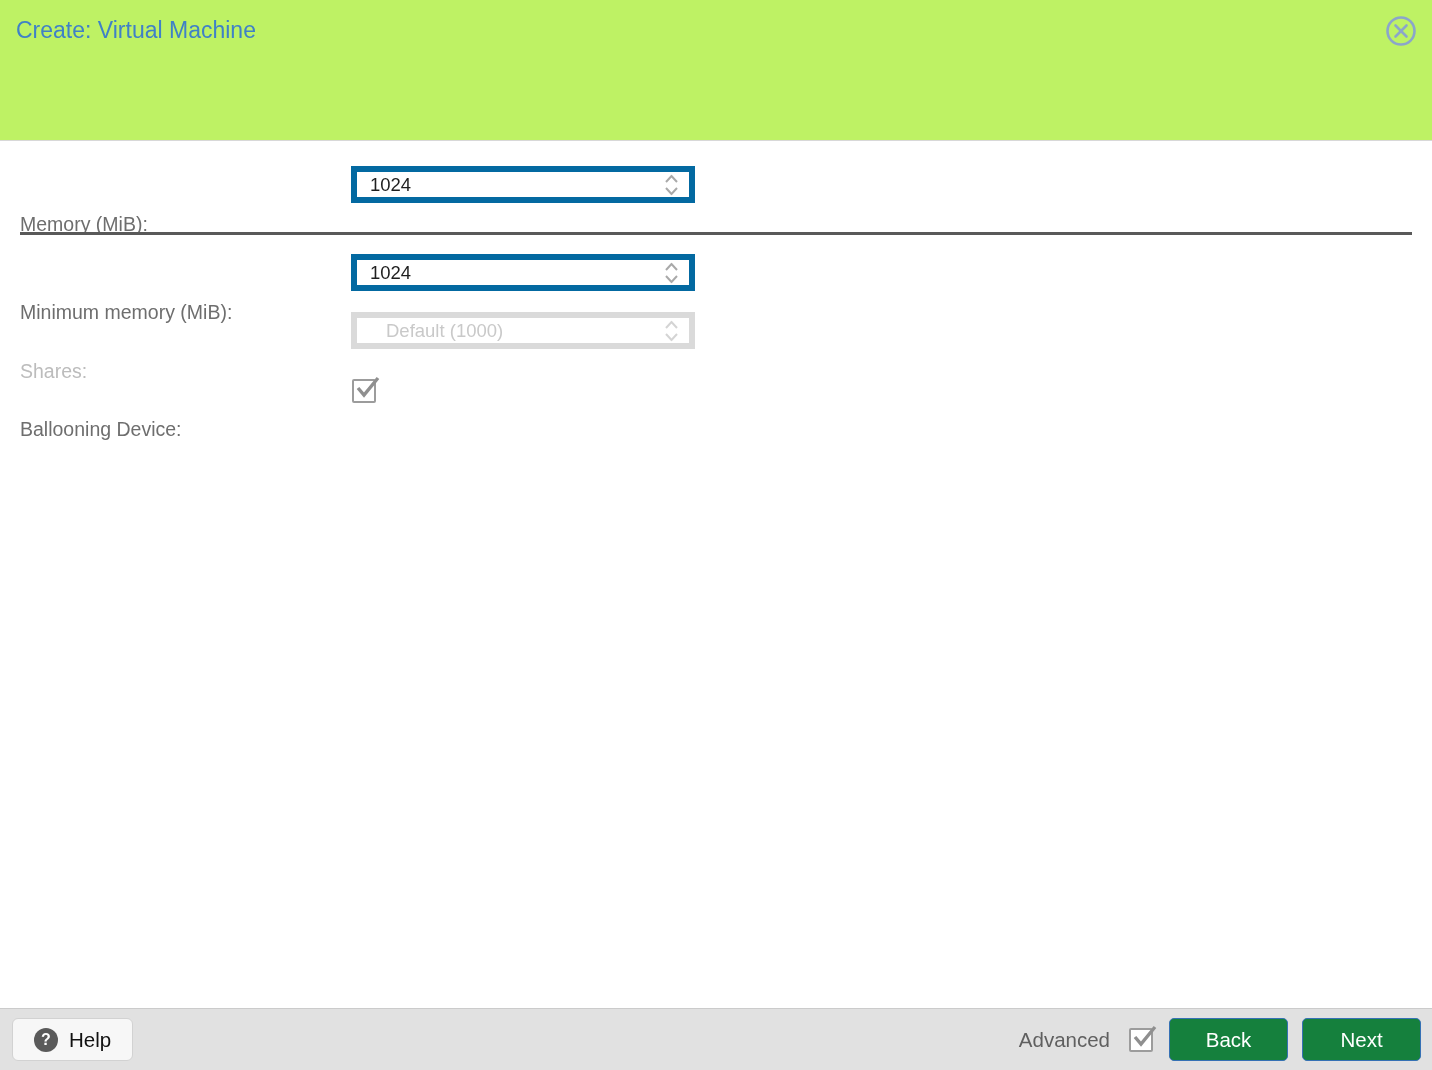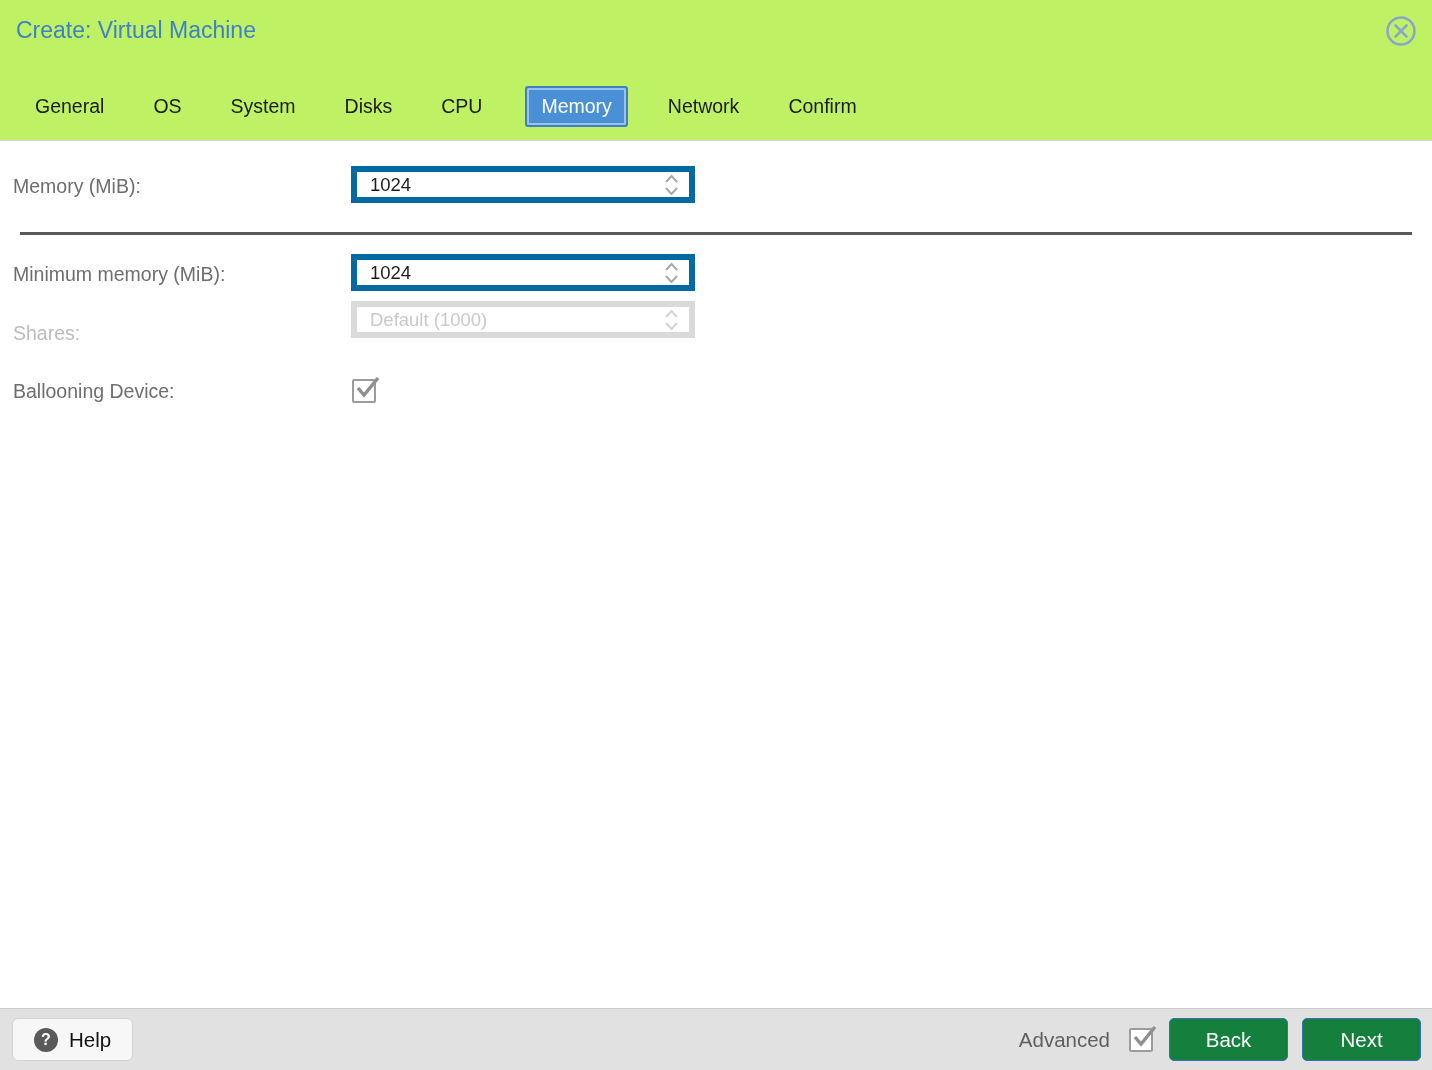--- a/index.html
+++ b/index.html
@@ -17,21 +17,21 @@
 
   
   .tabbar { position:absolute; left:35px; top:83px; height:46px;
             display:flex; align-items:center; }
   .tab { font-size:19.5px; color:#1c1c1c; margin-right:49px; padding:8px 0; cursor:pointer; white-space:nowrap; }
   .tab.active { background:#4a90d6; color:#fff; border:2px solid #3d80c4;
                 box-shadow:inset 0 0 0 2px rgba(255,255,255,0.45);
                 border-radius:3px; padding:7px 14px; margin-left:-6px; margin-right:40px; }
 
   
-  .form-label { position:absolute; left:13px; font-size:19.5px; color:#6e6e6e; white-space:nowrap; }
+  .form-label { position:absolute; left:20px; font-size:19.5px; color:#6e6e6e; white-space:nowrap;margin-top:38px; }
   .form-label.disabled { color:#bcbcbc; }
 
   .field { position:absolute; left:351px; width:344px; height:37px;
            background:#fff; border:6px solid #0369a1; }
   .field input { width:100%; height:100%; border:none; outline:none; background:transparent;
                  font-family:inherit; font-size:18.5px; color:#1f1f1f; padding:0 40px 0 13px; }
   .field input::placeholder { color:#c9c9c9; opacity:1; }
   .field.disabled { border-color:#dadada; }
   .spinner { position:absolute; right:10px; top:50%; transform:translateY(-50%);
              display:flex; flex-direction:column; gap:3px; cursor:pointer; }
@@ -76,30 +76,20 @@
     <div class="close-btn">
       <span>
         <svg width="34" height="34" viewBox="0 0 34 34">
           <circle cx="17" cy="17" r="13.5" fill="none" stroke="#8ba6ca" stroke-width="2.6"></circle>
           <line x1="11.5" y1="11.5" x2="22.5" y2="22.5" stroke="#8ba6ca" stroke-width="2.6" stroke-linecap="round"></line>
           <line x1="22.5" y1="11.5" x2="11.5" y2="22.5" stroke="#8ba6ca" stroke-width="2.6" stroke-linecap="round"></line>
         </svg>
       </span>
     </div>
 
-    <nav class="tabbar">
-      <div class="tab">General</div>
-      <div class="tab">OS</div>
-      <div class="tab">System</div>
-      <div class="tab">Disks</div>
-      <div class="tab">CPU</div>
-      <div class="tab active">Memory</div>
-      <div class="tab">Network</div>
-      <div class="tab">Confirm</div>
-    </nav>
   </div>
 
   <div>
 
     <div class="form-label" style="top:175px;">Memory (MiB):</div>
     <div class="field" style="top:166px;">
       <input type="text" value="1024" style="">
       <span class="spinner">
         <span>
           <svg width="15" height="9" viewBox="0 0 15 9">
@@ -127,21 +117,21 @@
         </span>
         <span>
           <svg width="15" height="9" viewBox="0 0 15 9">
               <polyline points="2,1.5 7.5,7.5 13,1.5" fill="none" stroke="#a9a9a9" stroke-width="2"></polyline>
             </svg>
         </span>
       </span>
     </div>
 
     <div class="form-label disabled" style="top:322px;">Shares:</div>
-    <div class="field disabled" style="top:301px;">
+    <div class="field disabled" style="top:312px;padding-left:16px;">
       <input type="text" disabled="" placeholder="Default (1000)" style="">
       <span class="spinner">
         <span>
           <svg width="15" height="9" viewBox="0 0 15 9">
               <polyline points="2,7.5 7.5,1.5 13,7.5" fill="none" stroke="#d4d4d4" stroke-width="2"></polyline>
             </svg>
         </span>
         <span>
           <svg width="15" height="9" viewBox="0 0 15 9">
               <polyline points="2,1.5 7.5,7.5 13,1.5" fill="none" stroke="#d4d4d4" stroke-width="2"></polyline>

